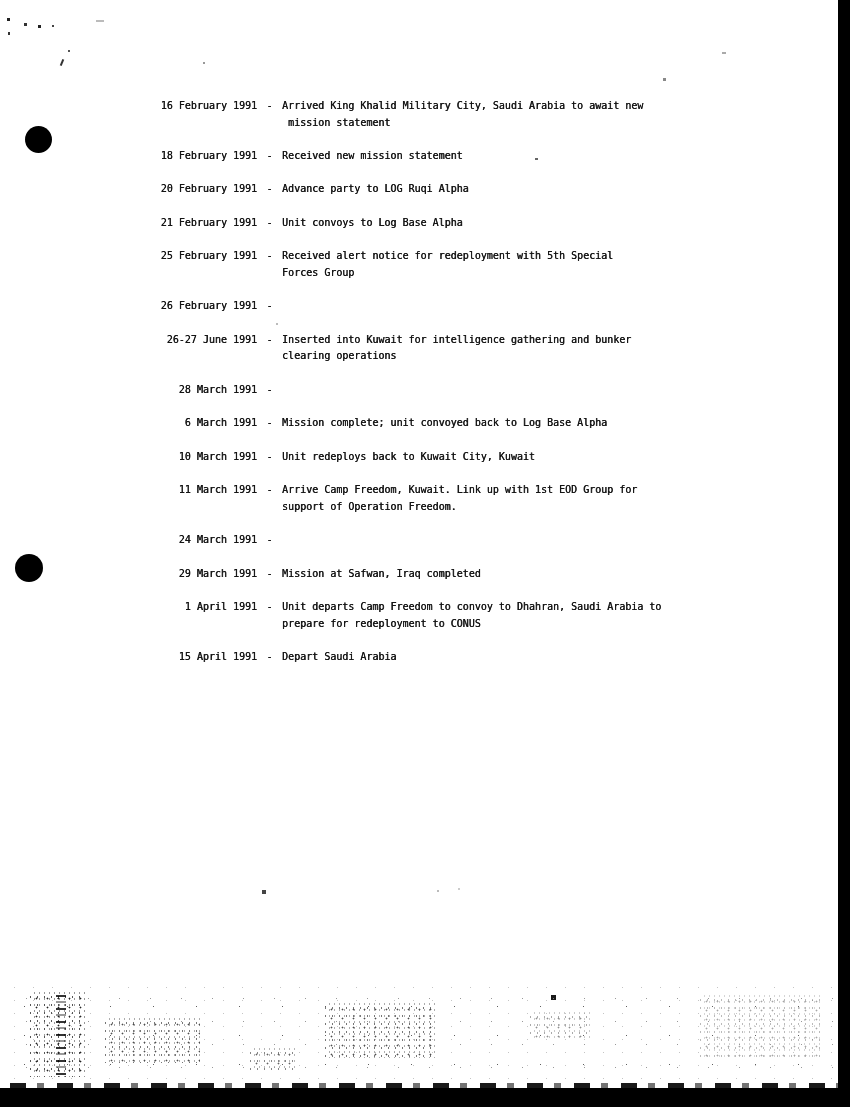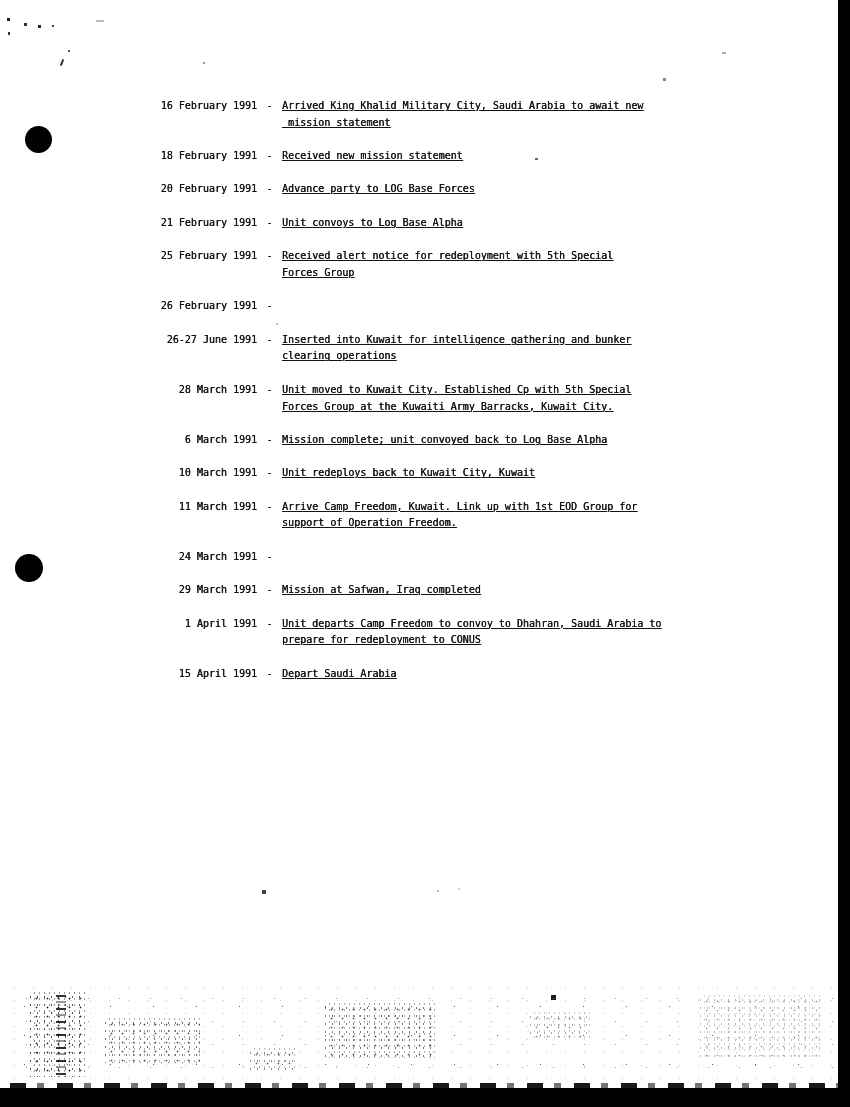--- a/index.html
+++ b/index.html
@@ -36,21 +36,20 @@
     white-space: pre;
   }
   .entry .sep {
     flex: 0 0 25px;
     text-align: center;
     white-space: pre;
   }
   .entry .body {
     flex: 1 1 auto;
     white-space: pre;
-    text-decoration: underline;
   }
 
   
   .hole {
     position: absolute;
     border-radius: 50%;
     background: #000;
   }
   .hole-1 { left: 25px; top: 126px; width: 27px; height: 27px; }
   .hole-2 { left: 15px; top: 554px; width: 28px; height: 28px; }
@@ -168,21 +167,21 @@
 
     <div class="entry">
       <span class="date">18 February 1991</span>
       <span class="sep">-</span>
       <span class="body">Received new mission statement</span>
     </div>
 
     <div class="entry">
       <span class="date">20 February 1991</span>
       <span class="sep">-</span>
-      <span class="body">Advance party to LOG Base Forces</span>
+      <span class="body">Advance party to LOG Ruqi Alpha</span>
     </div>
 
     <div class="entry">
       <span class="date">21 February 1991</span>
       <span class="sep">-</span>
       <span class="body">Unit convoys to Log Base Alpha</span>
     </div>
 
     <div class="entry">
       <span class="date">25 February 1991</span>
@@ -199,22 +198,20 @@
     <div class="entry">
       <span class="date">26-27 June 1991</span>
       <span class="sep">-</span>
       <span class="body">Inserted into Kuwait for intelligence gathering and bunker
 clearing operations</span>
     </div>
 
     <div class="entry">
       <span class="date">28 March 1991</span>
       <span class="sep">-</span>
-      <span class="body">Unit moved to Kuwait City. Established Cp with 5th Special
-Forces Group at the Kuwaiti Army Barracks, Kuwait City.</span>
     </div>
 
     <div class="entry">
       <span class="date">6 March 1991</span>
       <span class="sep">-</span>
       <span class="body">Mission complete; unit convoyed back to Log Base Alpha</span>
     </div>
 
     <div class="entry">
       <span class="date">10 March 1991</span>

